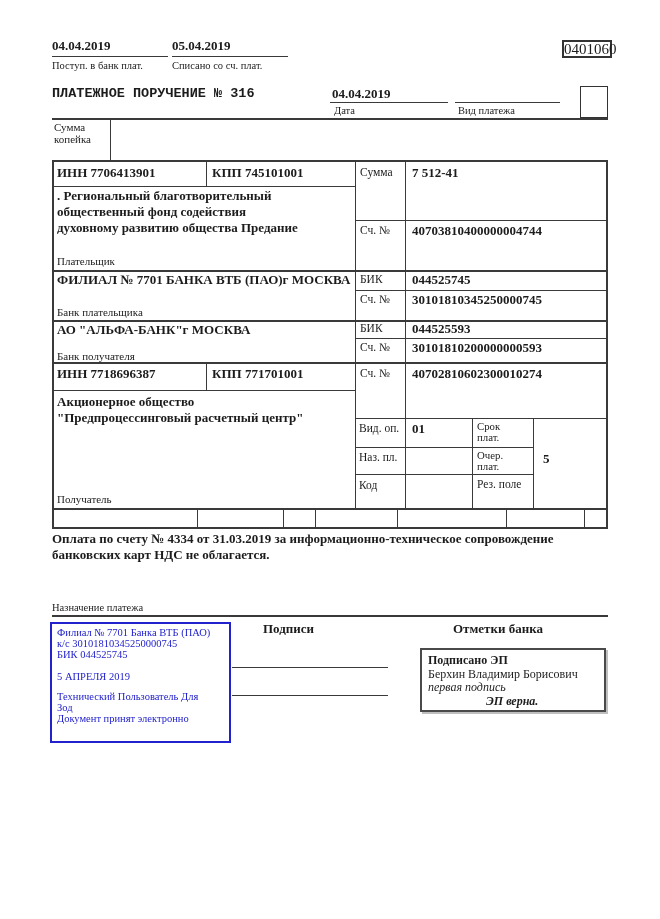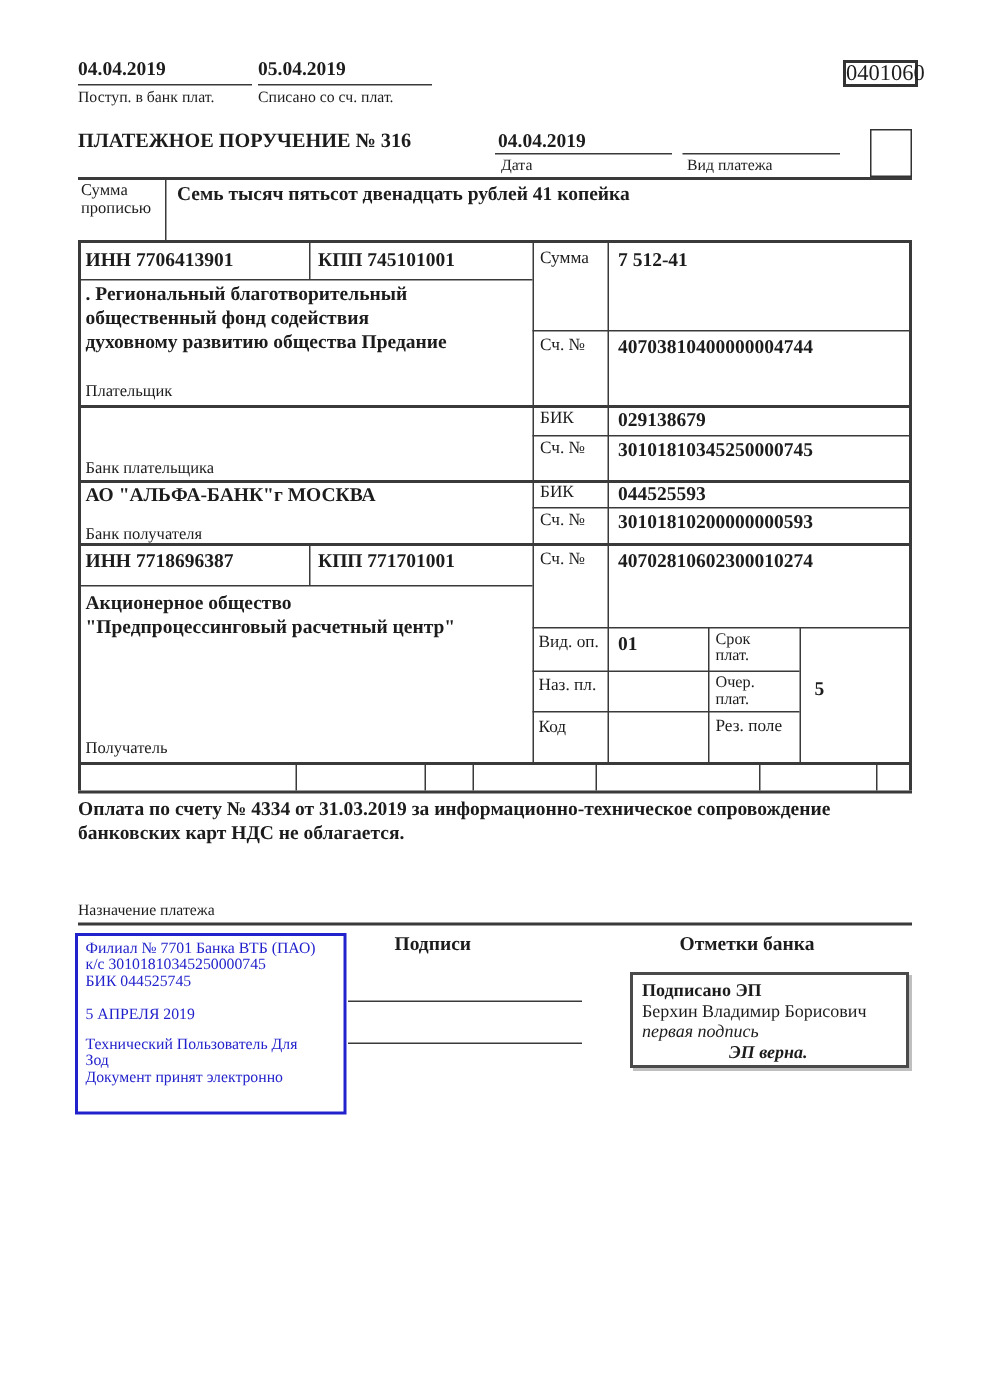--- a/index.html
+++ b/index.html
@@ -4,21 +4,21 @@
 <style>
   html,body{margin:0;padding:0;background:#ffffff;}
   #page{position:relative;width:660px;height:919px;background:#ffffff;overflow:hidden;
         font-family:"Liberation Serif", serif;color:#1c1c1c;}
   .abs{position:absolute;white-space:nowrap;}
   .wrap{white-space:normal;}
   .v{font-size:13px;font-weight:bold;}            
   .lbl{font-size:10.5px;}        
   .sec{font-size:11px;}          
   .cl{font-size:11.5px;}         
-  .title{font-family:Liberation Serif, serif;font-weight:bold;font-size:13.5px;}
+  .title{font-family:Liberation Mono, monospace;font-weight:bold;font-size:13.5px;}
   .ln{position:absolute;background:#3a3a3a;}
   .box{position:absolute;box-sizing:border-box;}
   #form-code-box{left:562px;top:40px;width:50px;height:18px;border:2px solid #333;
                  text-align:center;font-size:15px;line-height:14px;}
   #payment-type-checkbox{left:580px;top:86px;width:28px;height:32px;border:1.5px solid #333;}
   #bank-stamp-box{left:50px;top:622px;width:181px;height:121px;border:2px solid #2222cc;
                   color:#2222cc;font-size:10.5px;line-height:10.5px;padding:4px 5px;}
   #bank-stamp-box p{margin:0 0 0.5px 0;}
   .gap1{margin-top:11px !important;}
   .gap2{margin-top:10px !important;}
@@ -42,35 +42,35 @@
   <div class="box" id="form-code-box">
     <span>0401060</span>
   </div>
 
   <div class="abs title" style="left:52px;top:86px">ПЛАТЕЖНОЕ ПОРУЧЕНИЕ № 316</div>
   <div class="abs v" style="left:332px;top:86px">04.04.2019</div>
   <div class="abs lbl" style="left:334px;top:105px">Дата</div>
   <div class="abs lbl" style="left:458px;top:105px">Вид платежа</div>
   <div class="box" id="payment-type-checkbox"></div>
 
-  <div class="abs sec wrap" style="left:54px;top:121px;width:54px;line-height:12px">Сумма прописью</div>
-  <div class="abs v" style="left:118px;top:121px">Семь тысяч пятьсот двенадцать рублей 41 копейка</div>
+  <div class="abs sec wrap" style="left:54px;top:121px;width:54px;line-height:12px">Сумма копейка</div>
 
   <div class="abs v" style="left:57px;top:165px">ИНН 7706413901</div>
   <div class="abs v" style="left:212px;top:165px">КПП 745101001</div>
   <div class="abs cl" style="left:360px;top:166px">Сумма</div>
   <div class="abs v" style="left:412px;top:165px">7 512-41</div>
 
   <div class="abs v wrap" style="left:57px;top:188px;width:252px;line-height:16px">. Региональный благотворительный общественный фонд содействия духовному развитию общества Предание</div>
   <div class="abs cl" style="left:360px;top:224px">Сч. №</div>
   <div class="abs v" style="left:412px;top:223px">40703810400000004744</div>
   <div class="abs sec" style="left:57px;top:255px">Плательщик</div>
 
+  <div class="abs v" style="left:57px;top:272px">ФИЛИАЛ № 7701 БАНКА ВТБ (ПАО)г МОСКВА</div>
   <div class="abs cl" style="left:360px;top:273px">БИК</div>
-  <div class="abs v" style="left:412px;top:272px">029138679</div>
+  <div class="abs v" style="left:412px;top:272px">044525745</div>
   <div class="abs cl" style="left:360px;top:293px">Сч. №</div>
   <div class="abs v" style="left:412px;top:292px">30101810345250000745</div>
   <div class="abs sec" style="left:57px;top:306px">Банк плательщика</div>
 
   <div class="abs v" style="left:57px;top:322px">АО "АЛЬФА-БАНК"г МОСКВА</div>
   <div class="abs cl" style="left:360px;top:322px">БИК</div>
   <div class="abs v" style="left:412px;top:321px">044525593</div>
   <div class="abs cl" style="left:360px;top:341px">Сч. №</div>
   <div class="abs v" style="left:412px;top:340px">30101810200000000593</div>
   <div class="abs sec" style="left:57px;top:350px">Банк получателя</div>

